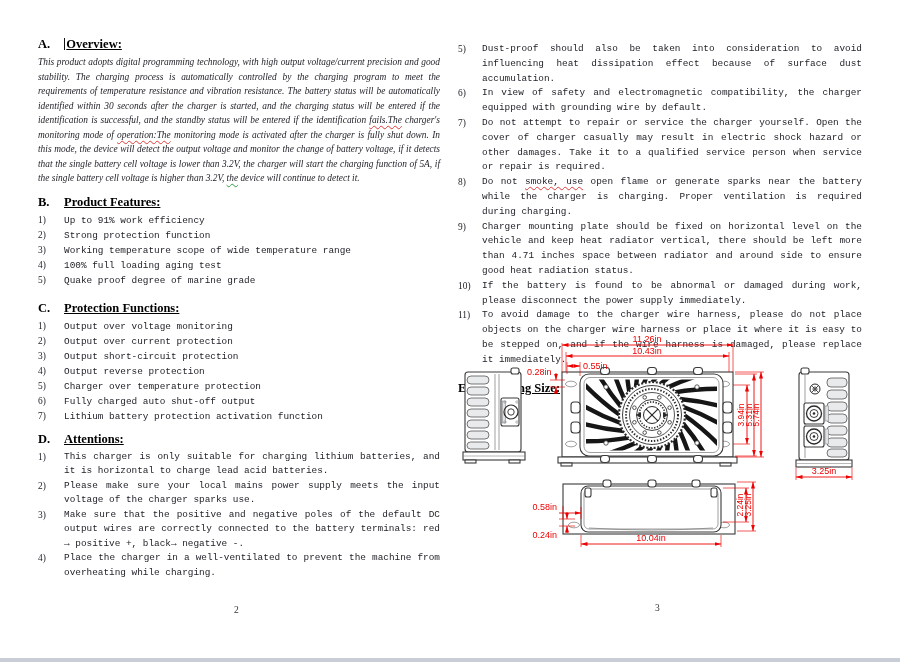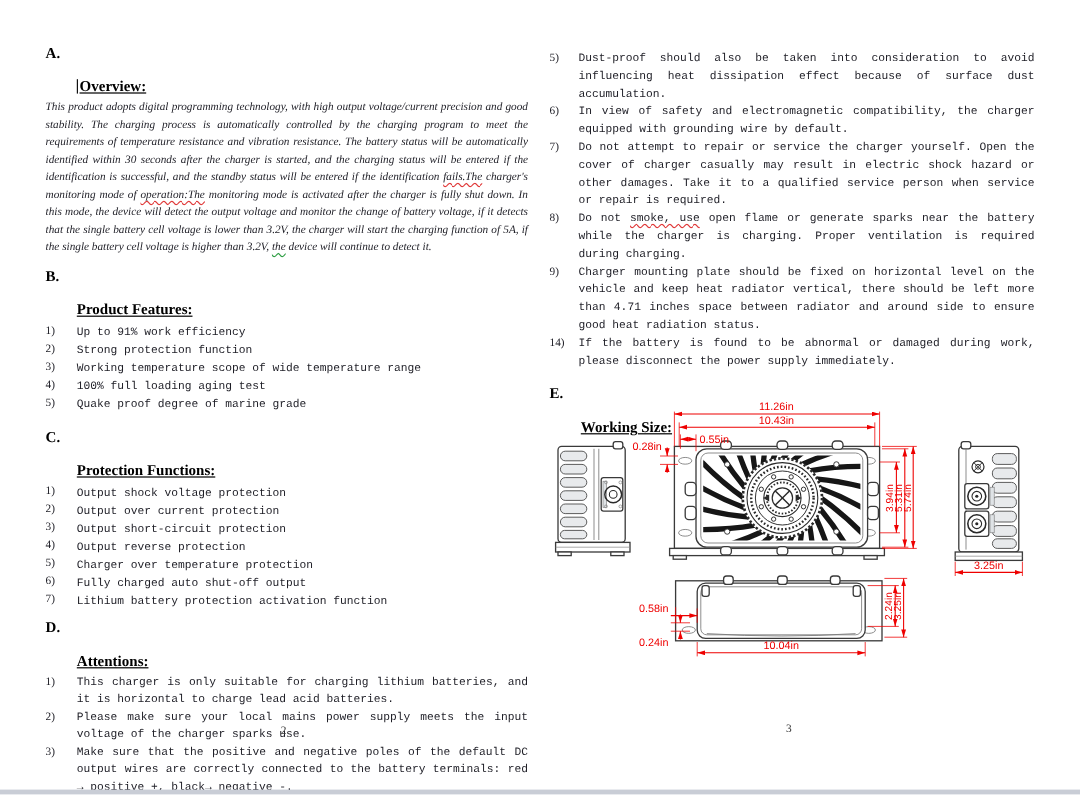--- a/index.html
+++ b/index.html
@@ -5,21 +5,21 @@
   html,body{margin:0;padding:0;}
   body{
     width:900px;height:664px;position:relative;background:#ffffff;overflow:hidden;
     font-family:"Liberation Serif", serif;color:#1c1c24;
   }
   .col{position:absolute;top:36px;}
   .col-left{left:38px;width:402px;}
   .col-right{left:458px;width:404px;}
   .sec-head{display:flex;font-size:12.5px;font-weight:bold;line-height:16px;color:#000;}
   .sec-num{flex:0 0 26px;}
-  .sec-title{text-decoration:underline;text-decoration-thickness:1.4px;margin-top:28px;}
+  .sec-title{text-decoration:underline;text-decoration-thickness:1.4px;}
   .para{margin:3px 0 0 0;font-size:9.4px;line-height:14.5px;text-align:justify;font-style:italic;}
   .list{margin-top:3px;}
   .li{display:flex;font-size:9.4px;line-height:15px;}
   .li-wrap{line-height:14.5px;}
   .li .num{flex:0 0 26px;}
   .col-right .li .num{flex:0 0 24px;}
   .li .txt{flex:1;font-family:Liberation Mono, monospace;}
   .li-wrap .txt{text-align:justify;}
   .gap-b{margin-top:8px;}
   .gap-c{margin-top:12px;}
@@ -87,21 +87,21 @@
       </div>
   </div>
 
   <div class="sec-head gap-c">
     <span class="sec-num">C.</span>
     <span class="sec-title">Protection Functions:</span>
   </div>
   <div class="list">
     <div class="li">
         <span class="num">1)</span>
-        <span class="txt">Output shock voltage protection</span>
+        <span class="txt">Output over voltage monitoring</span>
       </div>
     <div class="li">
         <span class="num">2)</span>
         <span class="txt">Output over current protection</span>
       </div>
     <div class="li">
         <span class="num">3)</span>
         <span class="txt">Output short-circuit protection</span>
       </div>
     <div class="li">
@@ -162,22 +162,26 @@
       </div>
     <div class="li li-wrap">
         <span class="num">8)</span>
         <span class="txt"><span>Do not </span><span class="sq-r">smoke, use</span><span> open flame or generate sparks near the battery while the charger is charging. Proper ventilation is required during charging.</span></span>
       </div>
     <div class="li li-wrap">
         <span class="num">9)</span>
         <span class="txt">Charger mounting plate should be fixed on horizontal level on the vehicle and keep heat radiator vertical, there should be left more than 4.71 inches space between radiator and around side to ensure good heat radiation status.</span>
       </div>
     <div class="li li-wrap">
-        <span class="num">14)</span>
+        <span class="num">10)</span>
         <span class="txt">If the battery is found to be abnormal or damaged during work, please disconnect the power supply immediately.</span>
+      </div>
+    <div class="li li-wrap">
+        <span class="num">11)</span>
+        <span class="txt">To avoid damage to the charger wire harness, please do not place objects on the charger wire harness or place it where it is easy to be stepped on, and if the wire harness is damaged, please replace it immediately.</span>
       </div>
   </div>
 
   <div class="sec-head gap-e">
     <span class="sec-num">E.</span>
     <span class="sec-title">Working Size:</span>
   </div>
 </div>
 
 <svg class="drawing" width="445" height="290" viewBox="0 0 445 290">

